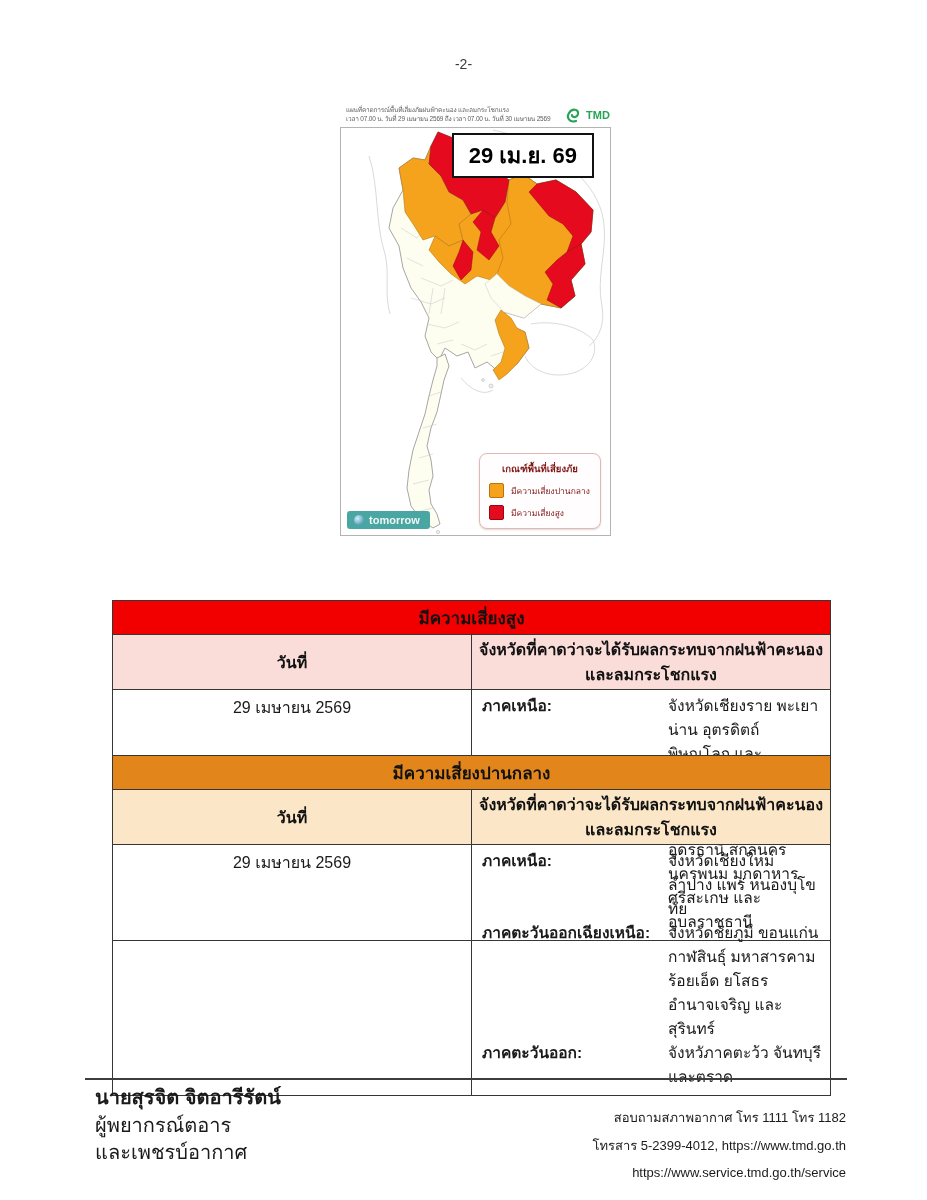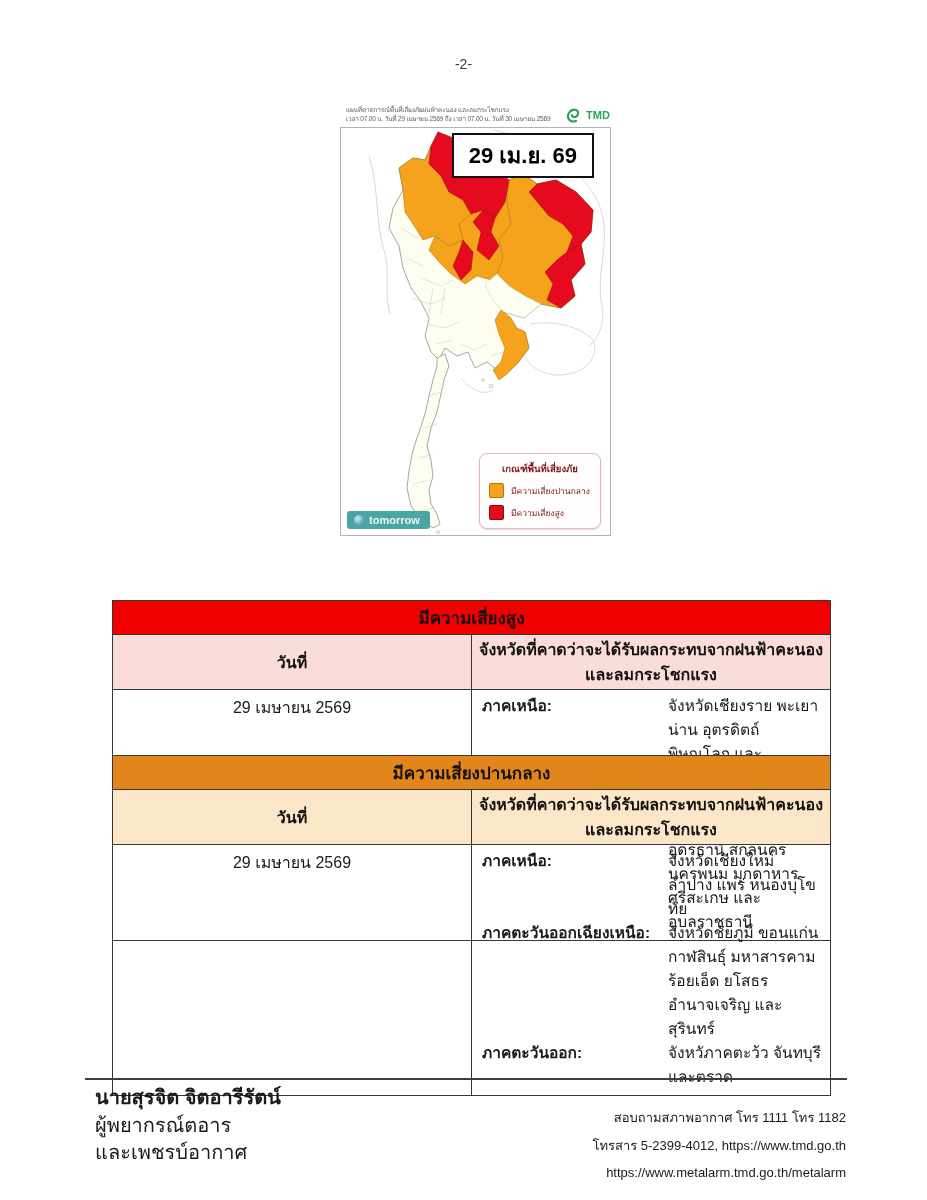--- a/index.html
+++ b/index.html
@@ -194,16 +194,16 @@
 
   <div class="footer-line"></div>
   <div class="footer-left">
     <div class="fl-0">นายสุรจิต จิตอารีรัตน์</div>
     <div>ผู้พยากรณ์ตอาร</div>
     <div>และเพชรบ์อากาศ</div>
   </div>
   <div class="footer-right">
     <div>สอบถามสภาพอากาศ โทร 1111 โทร 1182</div>
     <div>โทรสาร 5-2399-4012, https://www.tmd.go.th</div>
-    <div>https://www.metalarm.tmd.go.th/metalarm</div>
+    <div>https://www.service.tmd.go.th/service</div>
   </div>
 
 </div>
 
 </body></html>

